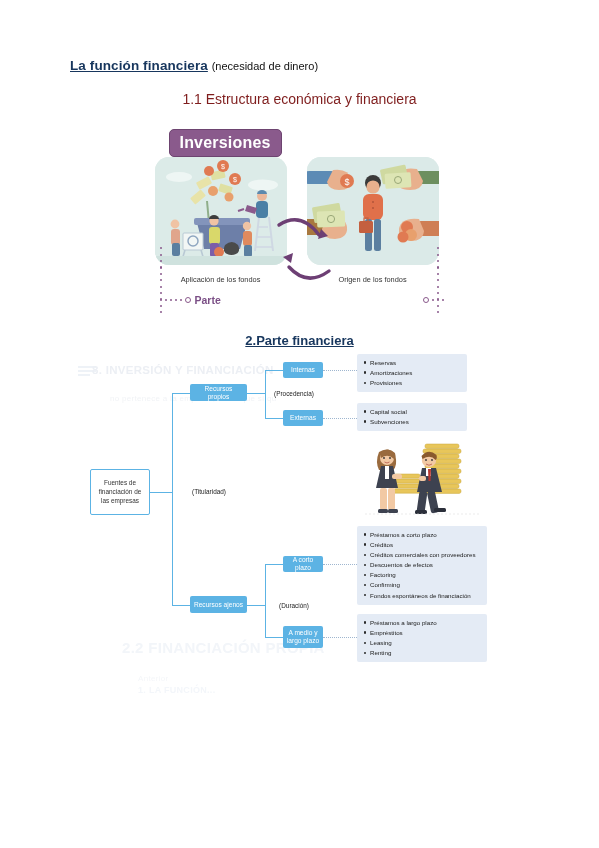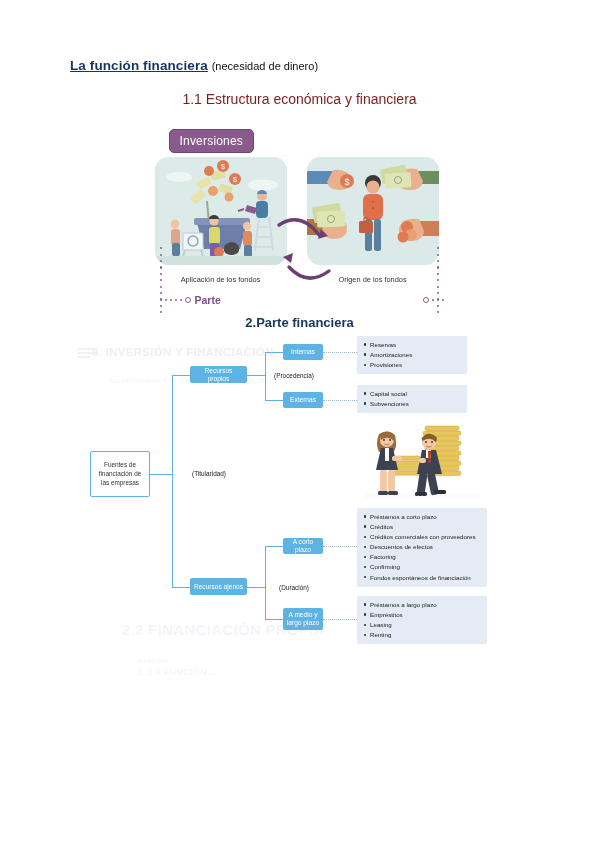--- a/index.html
+++ b/index.html
@@ -23,22 +23,22 @@
   .para { font-size:12.4px; line-height:1.58; margin:14px 0 0 0; color:#111; text-align:left; }
 
   .h2 { text-align:center; font-size:14px; color:#7f1d1d; margin:15px 0 0 0; }
   .h2b { text-align:center; font-size:13px; color:#17365d; font-weight:bold; margin:0; }
 
   
   .info-wrap { position:relative; width:290px; height:190px; margin:18px auto 0 auto; }
 
   .pill {
     position:absolute; top:4px;
-    background:#8a5a8c; color:#fff; font-weight:normal;
-    font-size:12px; padding:4px 10px; border-radius:5px;
+    background:#8a5a8c; color:#fff; font-weight:bold;
+    font-size:16px; padding:4px 10px; border-radius:5px;
     border:1.5px solid #6d4470; letter-spacing:.2px; white-space:nowrap;
   }
   .pill.left { left:14px; }
   .pill.right { left:152px; }
 
   .scene { position:absolute; top:32px; width:132px; height:108px; background:#dcebe8; border-radius:14px; overflow:hidden; }
   .scene.left { left:0px; }
   .scene.right { left:152px; background:#dbeae8; }
 
   .cap { position:absolute; top:150px; font-size:7.4px; color:#333; width:132px; text-align:center; }
@@ -272,21 +272,21 @@
     <div class="dots-h" style="left:268px; top:172px;">
       <div class="ring"></div>
       <div class="dot" style="margin-left:3px"></div>
         <div class="dot"></div>
         <div class="dot"></div>
     </div>
 
     <div class="leg activo">Parte</div>
   </div>
 
-  <div class="h2b" style="">2.Parte financiera</div>
+  <div class="h2b" style="margin-top:18px;text-decoration:underline;">2.Parte financiera</div>
 
   <div class="map-wrap">
 
     <div class="ghost-bars">
       <i style="width:18px"></i>
         <i style="width:18px"></i>
         <i style="width:12px"></i>
     </div>
     <div class="ghost g1">8. INVERSIÓN Y FINANCIACIÓN</div>
     <div class="ghost g2">no pertenece a la empresa, como que sí qu</div>

